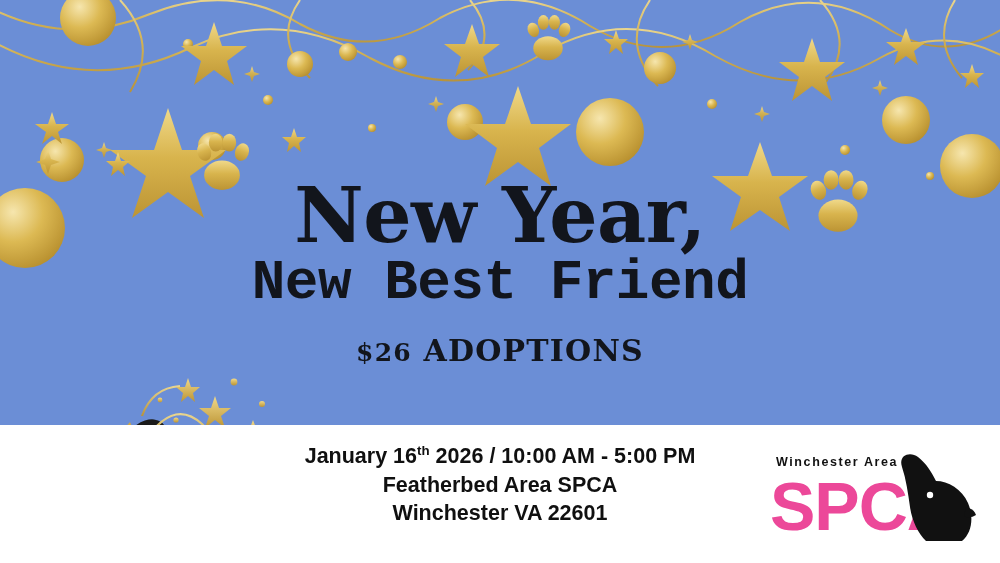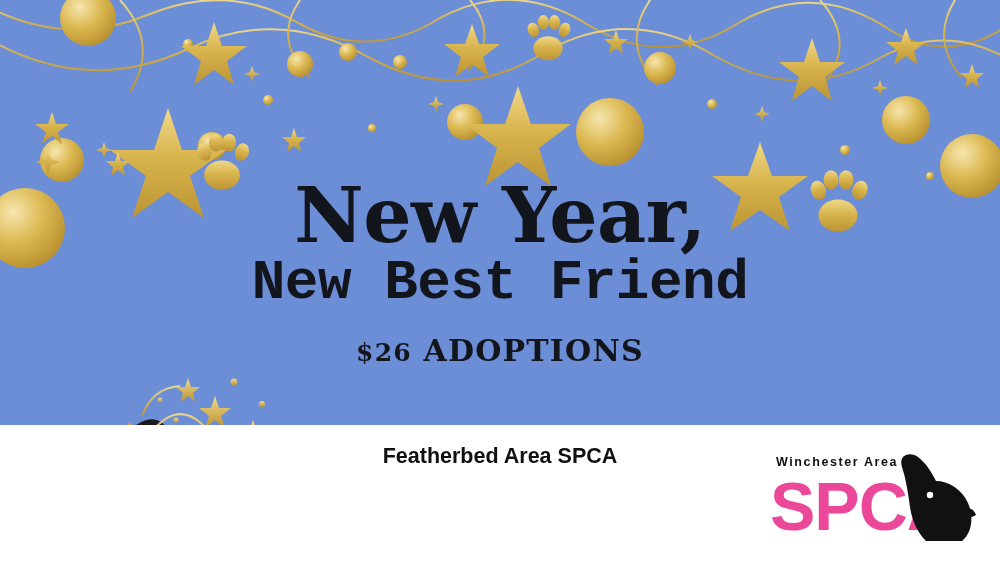--- a/index.html
+++ b/index.html
@@ -314,21 +314,23 @@
 
   <div class="headline">
     <div class="line1">New Year,</div>
     <div class="line2">New Best Friend</div>
     <div class="sub"><span class="small">$26</span><span> ADOPTIONS</span></div>
   </div>
 
   <div class="white-band"></div>
 
   <div class="details">
+    <div><span>January 16</span><sup>th</sup><span> 2026 / 10:00 AM - 5:00 PM</span></div>
     <div>Featherbed Area SPCA</div>
+    <div>Winchester VA 22601</div>
   </div>
 
   <div class="logo">
     <div class="toptext">Winchester Area</div>
     <div class="spca">SPCA</div>
     <svg class="dog" width="86" height="92" viewBox="0 0 86 92" xmlns="http://www.w3.org/2000/svg">
       <path d="M6,16 C2,4 14,0 22,6 C30,12 36,22 40,30 C52,30 66,38 72,52 C78,66 76,82 66,90 L30,90 C22,82 16,70 14,56 C12,42 10,28 6,16 Z" fill="#111"></path>
       <circle cx="34" cy="44" r="3.2" fill="#fff"></circle>
       <path d="M70,56 q8,2 10,8 q-6,4 -12,1 Z" fill="#111"></path>
     </svg>

